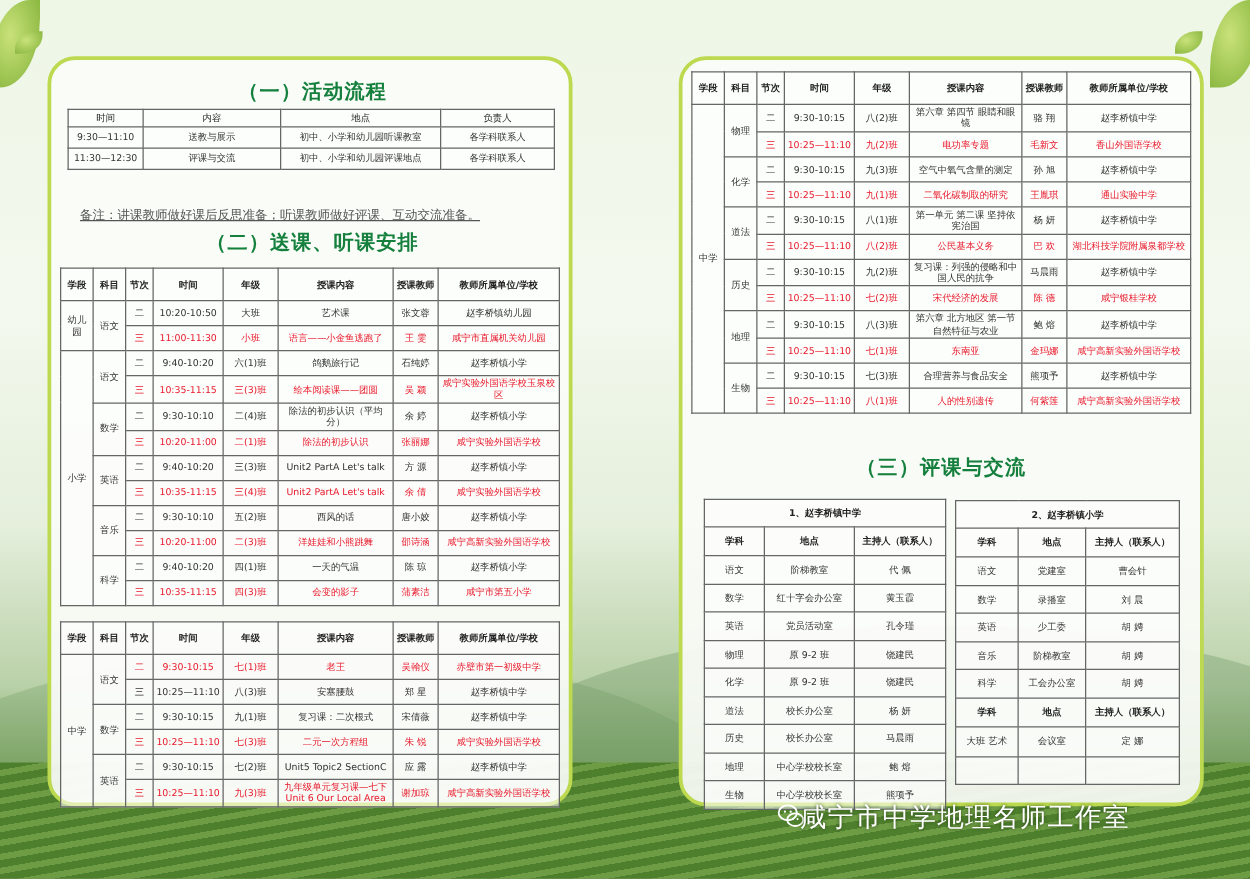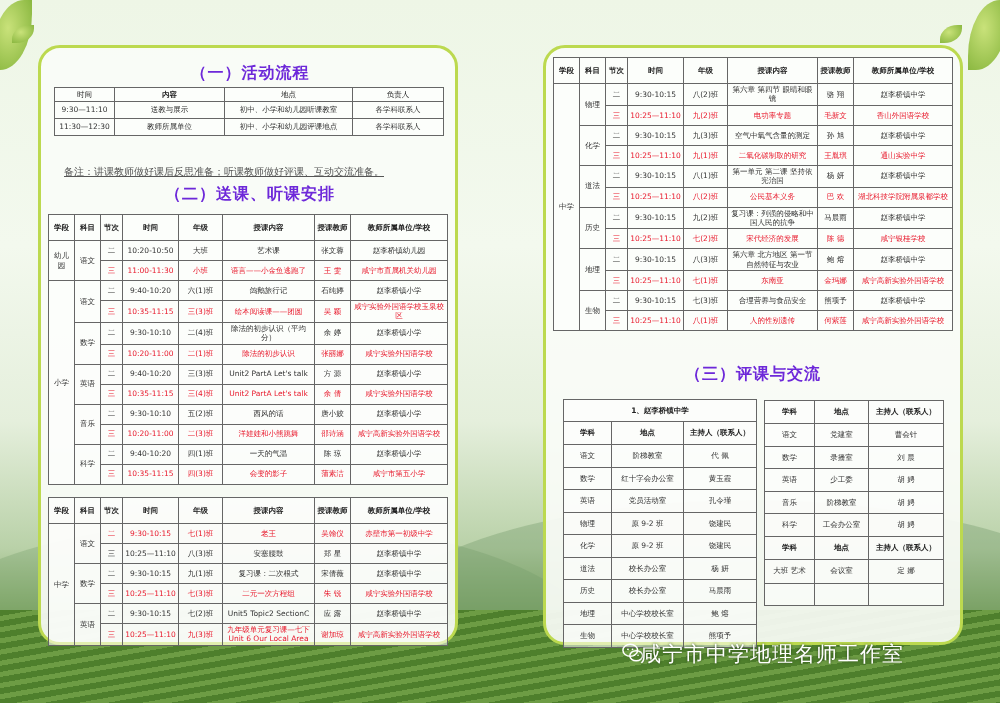--- a/index.html
+++ b/index.html
@@ -16,21 +16,21 @@
   .hill2 { left: 350px; top: 500px; width: 800px; height: 300px; background: rgba(110,150,100,0.35); }
   .field { position: absolute; left: 0; top: 610px; width: 1000px; height: 93px;
     background: repeating-linear-gradient(170deg, #4e7f2c 0 6px, #6d9c44 6px 11px); }
   .leaf { position: absolute; background: radial-gradient(ellipse at 40% 40%, #c9e27a, #7fb036); border-radius: 80% 0 80% 0; }
   .page {
     position: absolute; background: rgba(250,252,247,0.92);
     border: 3px solid #bcd94f; border-radius: 22px;
   }
   .page.left { left: 38px; top: 45px; width: 420px; height: 600px; border-bottom-left-radius: 22px; }
   .page.right { left: 543px; top: 45px; width: 420px; height: 600px; }
-  .sec-title { position: absolute; color: #6d28d9; font-weight: bold; font-size: 16px; text-align: center; letter-spacing: 1px; }
+  .sec-title { position: absolute; color: #15803d; font-weight: bold; font-size: 16px; text-align: center; letter-spacing: 1px; }
   table { border-collapse: collapse; position: absolute; font-size: 7.5px; background: rgba(255,255,255,0.55); }
   td, th { border: 1px solid #666; text-align: center; vertical-align: middle; padding: 1px 2px; line-height: 1.25; }
   th { font-weight: bold; color: #222; }
   .red td.r, td.red, .red { color: #e8182b; }
   .note { position: absolute; font-size: 10px; color: #555; text-decoration: underline; }
   .footer {
     position: absolute; left: 640px; top: 640px; color: #fff; font-size: 21px;
     text-shadow: 0 0 3px #2d4a1a; letter-spacing: 1px;
   }
   .wechat { position: absolute; left: 622px; top: 642px; width: 22px; height: 22px; }
@@ -47,33 +47,33 @@
 <div class="leaf" style="left:940px;top:25px;width:22px;height:18px;"></div>
 
 <div class="page left"></div>
 
 <div class="sec-title" style="left:40px;top:63px;width:420px;">（一）活动流程</div>
 
 <table style="left:54px;top:87px;width:390px;">
   <tbody>
       <tr>
     <th style="font-weight:normal;width:60px;height:14px;">时间</th>
-    <th style="font-weight:bold;width:110px;">内容</th>
+    <th style="font-weight:normal;width:110px;">内容</th>
     <th style="font-weight:normal;width:128px;">地点</th>
     <th style="font-weight:normal;">负责人</th>
   </tr>
   <tr style="height:17px;margin-top:45px;">
     <td>9:30—11:10</td>
     <td>送教与展示</td>
     <td>初中、小学和幼儿园听课教室</td>
     <td>各学科联系人</td>
   </tr>
   <tr style="height:17px;">
     <td>11:30—12:30</td>
-    <td>教师所属单位</td>
+    <td>评课与交流</td>
     <td>初中、小学和幼儿园评课地点</td>
     <td>各学科联系人</td>
   </tr>
 </tbody>
   </table>
 <div class="note" style="left:64px;top:165px;">备注：讲课教师做好课后反思准备；听课教师做好评课、互动交流准备。</div>
 
 <div class="sec-title" style="left:40px;top:184px;width:420px;">（二）送课、听课安排</div>
 
 <table id="tableA" style="left:48px;top:214px;width:400px;">
@@ -445,20 +445,23 @@
       <tr style="height: 22.5px;">
         <td>生物</td>
         <td>中心学校校长室</td>
         <td>熊项予</td>
       </tr>
     </tbody>
 </table>
 
 <table id="review2" style="left:764px;top:400px;width:180px;">
   <tbody>
+      <tr style="height:22px;">
+        <th colspan="3">2、赵李桥镇小学</th>
+      </tr>
   <tr style="height:23px;">
     <th style="width:50px;">学科</th>
     <th style="width:54px;">地点</th>
     <th>主持人（联系人）</th>
   </tr>
   </tbody>
     <tbody id="review2-body">
       <tr style="height: 22.5px;">
         <td>语文</td>
         <td>党建室</td>

